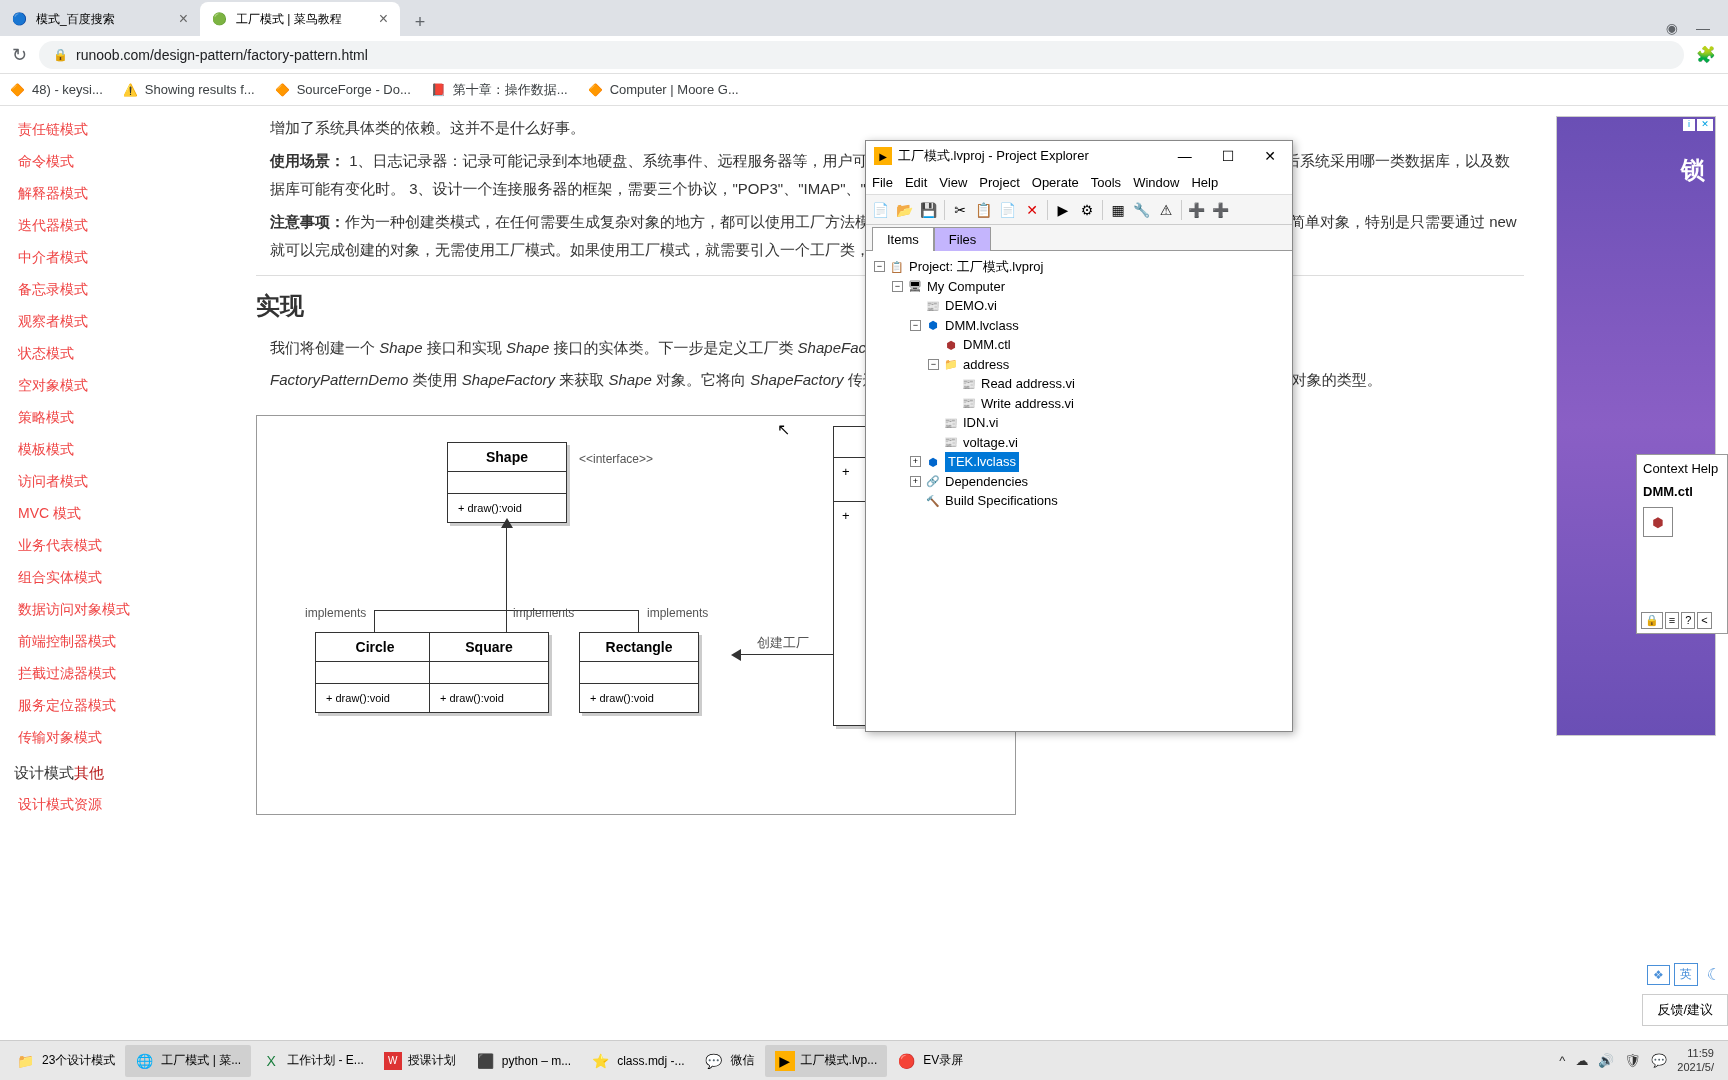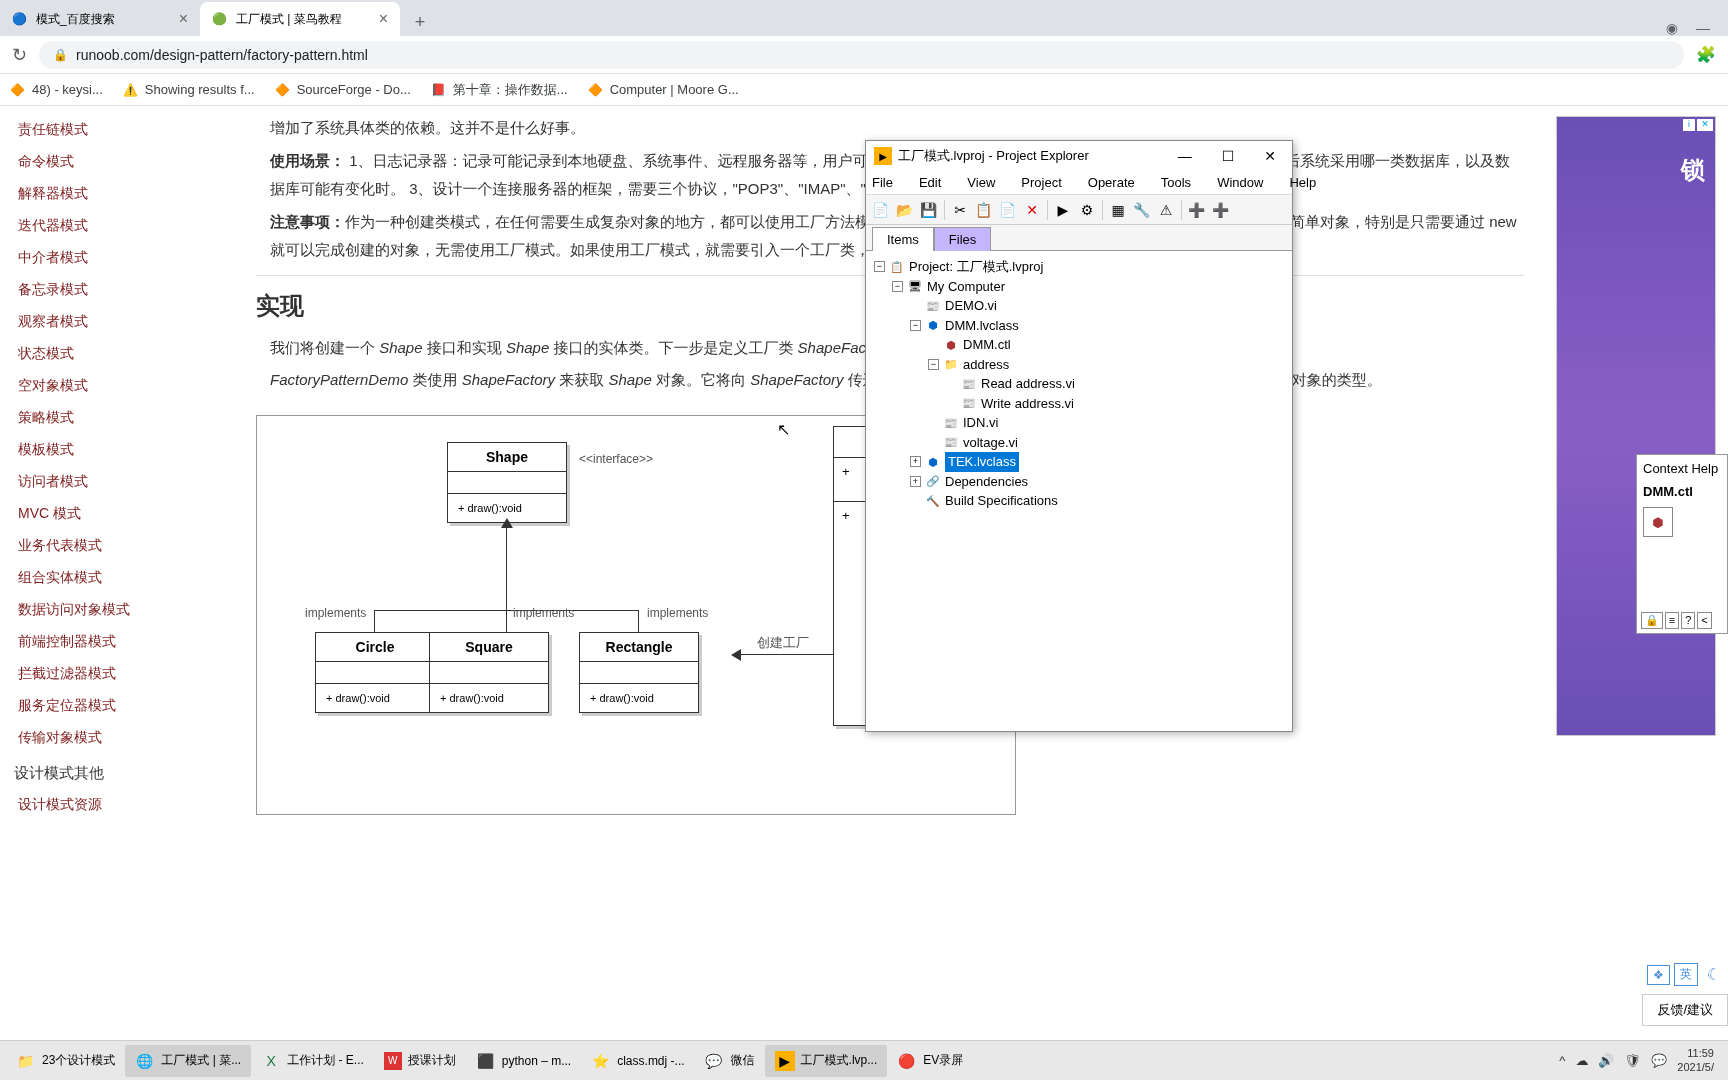--- a/index.html
+++ b/index.html
@@ -21,23 +21,23 @@
 .lock { color: #5f6368; font-size: 12px; }
 .ext-icon { width: 20px; height: 20px; color: #5f6368; font-size: 16px; }
 
 .bookmarks { height: 32px; background: #fff; display: flex; align-items: center; padding: 0 10px; gap: 20px; font-size: 13px; color: #3c4043; border-bottom: 1px solid #e0e0e0; }
 .bookmark { display: flex; align-items: center; gap: 6px; }
 .bm-icon { width: 16px; height: 16px; display: inline-flex; align-items: center; justify-content: center; font-size: 12px; }
 
 
 .page { display: flex; height: calc(100% - 106px - 40px); }
 .sidebar { width: 232px; padding: 8px 0; }
-.sidebar-item { padding: 7px 18px; font-size: 14px; color: #7f1d1d; cursor: pointer; }
+.sidebar-item { padding: 7px 18px; font-size: 14px; color: #ef4444; cursor: pointer; }
 .sidebar-header { padding: 10px 14px 6px; font-size: 15px; color: #333; }
-.sidebar-header .other { color: #404040; }
+.sidebar-header .other { color: #b91c1c; }
 
 .content { flex: 1; padding: 8px 24px 0 24px; position: relative; overflow: hidden; }
 .content p { font-size: 15px; line-height: 1.9; color: #333; margin-bottom: 4px; margin-left: 14px; }
 .content strong { font-weight: bold; }
 .content h2 { font-size: 24px; font-weight: bold; margin: 14px 0 12px; color: #333; }
 .content em { font-style: italic; }
 .content .divider { border-top: 1px solid #ddd; margin: 10px 0; }
 
 
 .uml { margin-top: 20px; border: 1px solid #999; padding: 30px 40px 40px; width: 760px; position: relative; height: 400px; }
@@ -55,21 +55,21 @@
 .ad-x { position: absolute; top: 2px; right: 2px; background: #fff; width: 16px; height: 12px; font-size: 9px; text-align: center; color: #00a0e2; }
 .ad-i { position: absolute; top: 2px; right: 20px; background: #fff; width: 12px; height: 12px; font-size: 9px; text-align: center; color: #00a0e2; }
 .ad-txt { position: absolute; right: 6px; top: 22px; writing-mode: vertical-rl; color: #fff; font-size: 24px; font-weight: bold; }
 
 
 .labview-window { position: absolute; left: 865px; top: 140px; width: 428px; height: 592px; background: #fff; border: 1px solid #888; box-shadow: 2px 2px 8px rgba(0,0,0,0.3); z-index: 100; }
 .lv-title { height: 30px; background: #fff; display: flex; align-items: center; padding: 0 8px; font-size: 13px; }
 .lv-title-icon { width: 18px; height: 18px; background: #ffb000; margin-right: 6px; display: inline-flex; align-items: center; justify-content: center; font-size: 10px; }
 .lv-title-btns { margin-left: auto; display: flex; gap: 14px; }
 .lv-title-btns span { font-size: 14px; font-family: Arial; padding: 2px 8px; }
-.lv-menu { height: 24px; display: flex; align-items: center; padding: 0 6px; gap: 26px; font-size: 13px; border-bottom: 1px solid #ddd; }
+.lv-menu { height: 24px; display: flex; align-items: center; padding: 0 6px; gap: 12px; font-size: 13px; border-bottom: 1px solid #ddd; }
 .lv-toolbar { height: 30px; display: flex; align-items: center; padding: 0 4px; gap: 2px; border-bottom: 1px solid #ccc; background: #f5f5f5; }
 .lv-tbtn { width: 22px; height: 22px; display: flex; align-items: center; justify-content: center; font-size: 14px; }
 .lv-sep { width: 1px; height: 20px; background: #ccc; margin: 0 2px; }
 .lv-tabs { height: 26px; display: flex; align-items: flex-end; padding: 0 6px; border-bottom: 1px solid #999; background: #f5f5f5; }
 .lv-tab { padding: 4px 14px; font-size: 13px; border: 1px solid #999; border-bottom: none; background: #fff; position: relative; top: 1px; }
 .lv-tab.inactive { background: #c4b5fd; }
 .lv-tree { padding: 6px 8px; font-size: 13px; line-height: 1.5; }
 .tree-row { display: flex; align-items: center; gap: 4px; padding: 0 0; white-space: nowrap; }
 .tree-exp { width: 11px; height: 11px; border: 1px solid #888; display: inline-flex; align-items: center; justify-content: center; font-size: 9px; line-height: 1; background: #fff; }
 .tree-icon { width: 16px; height: 16px; display: inline-flex; align-items: center; justify-content: center; font-size: 11px; }

